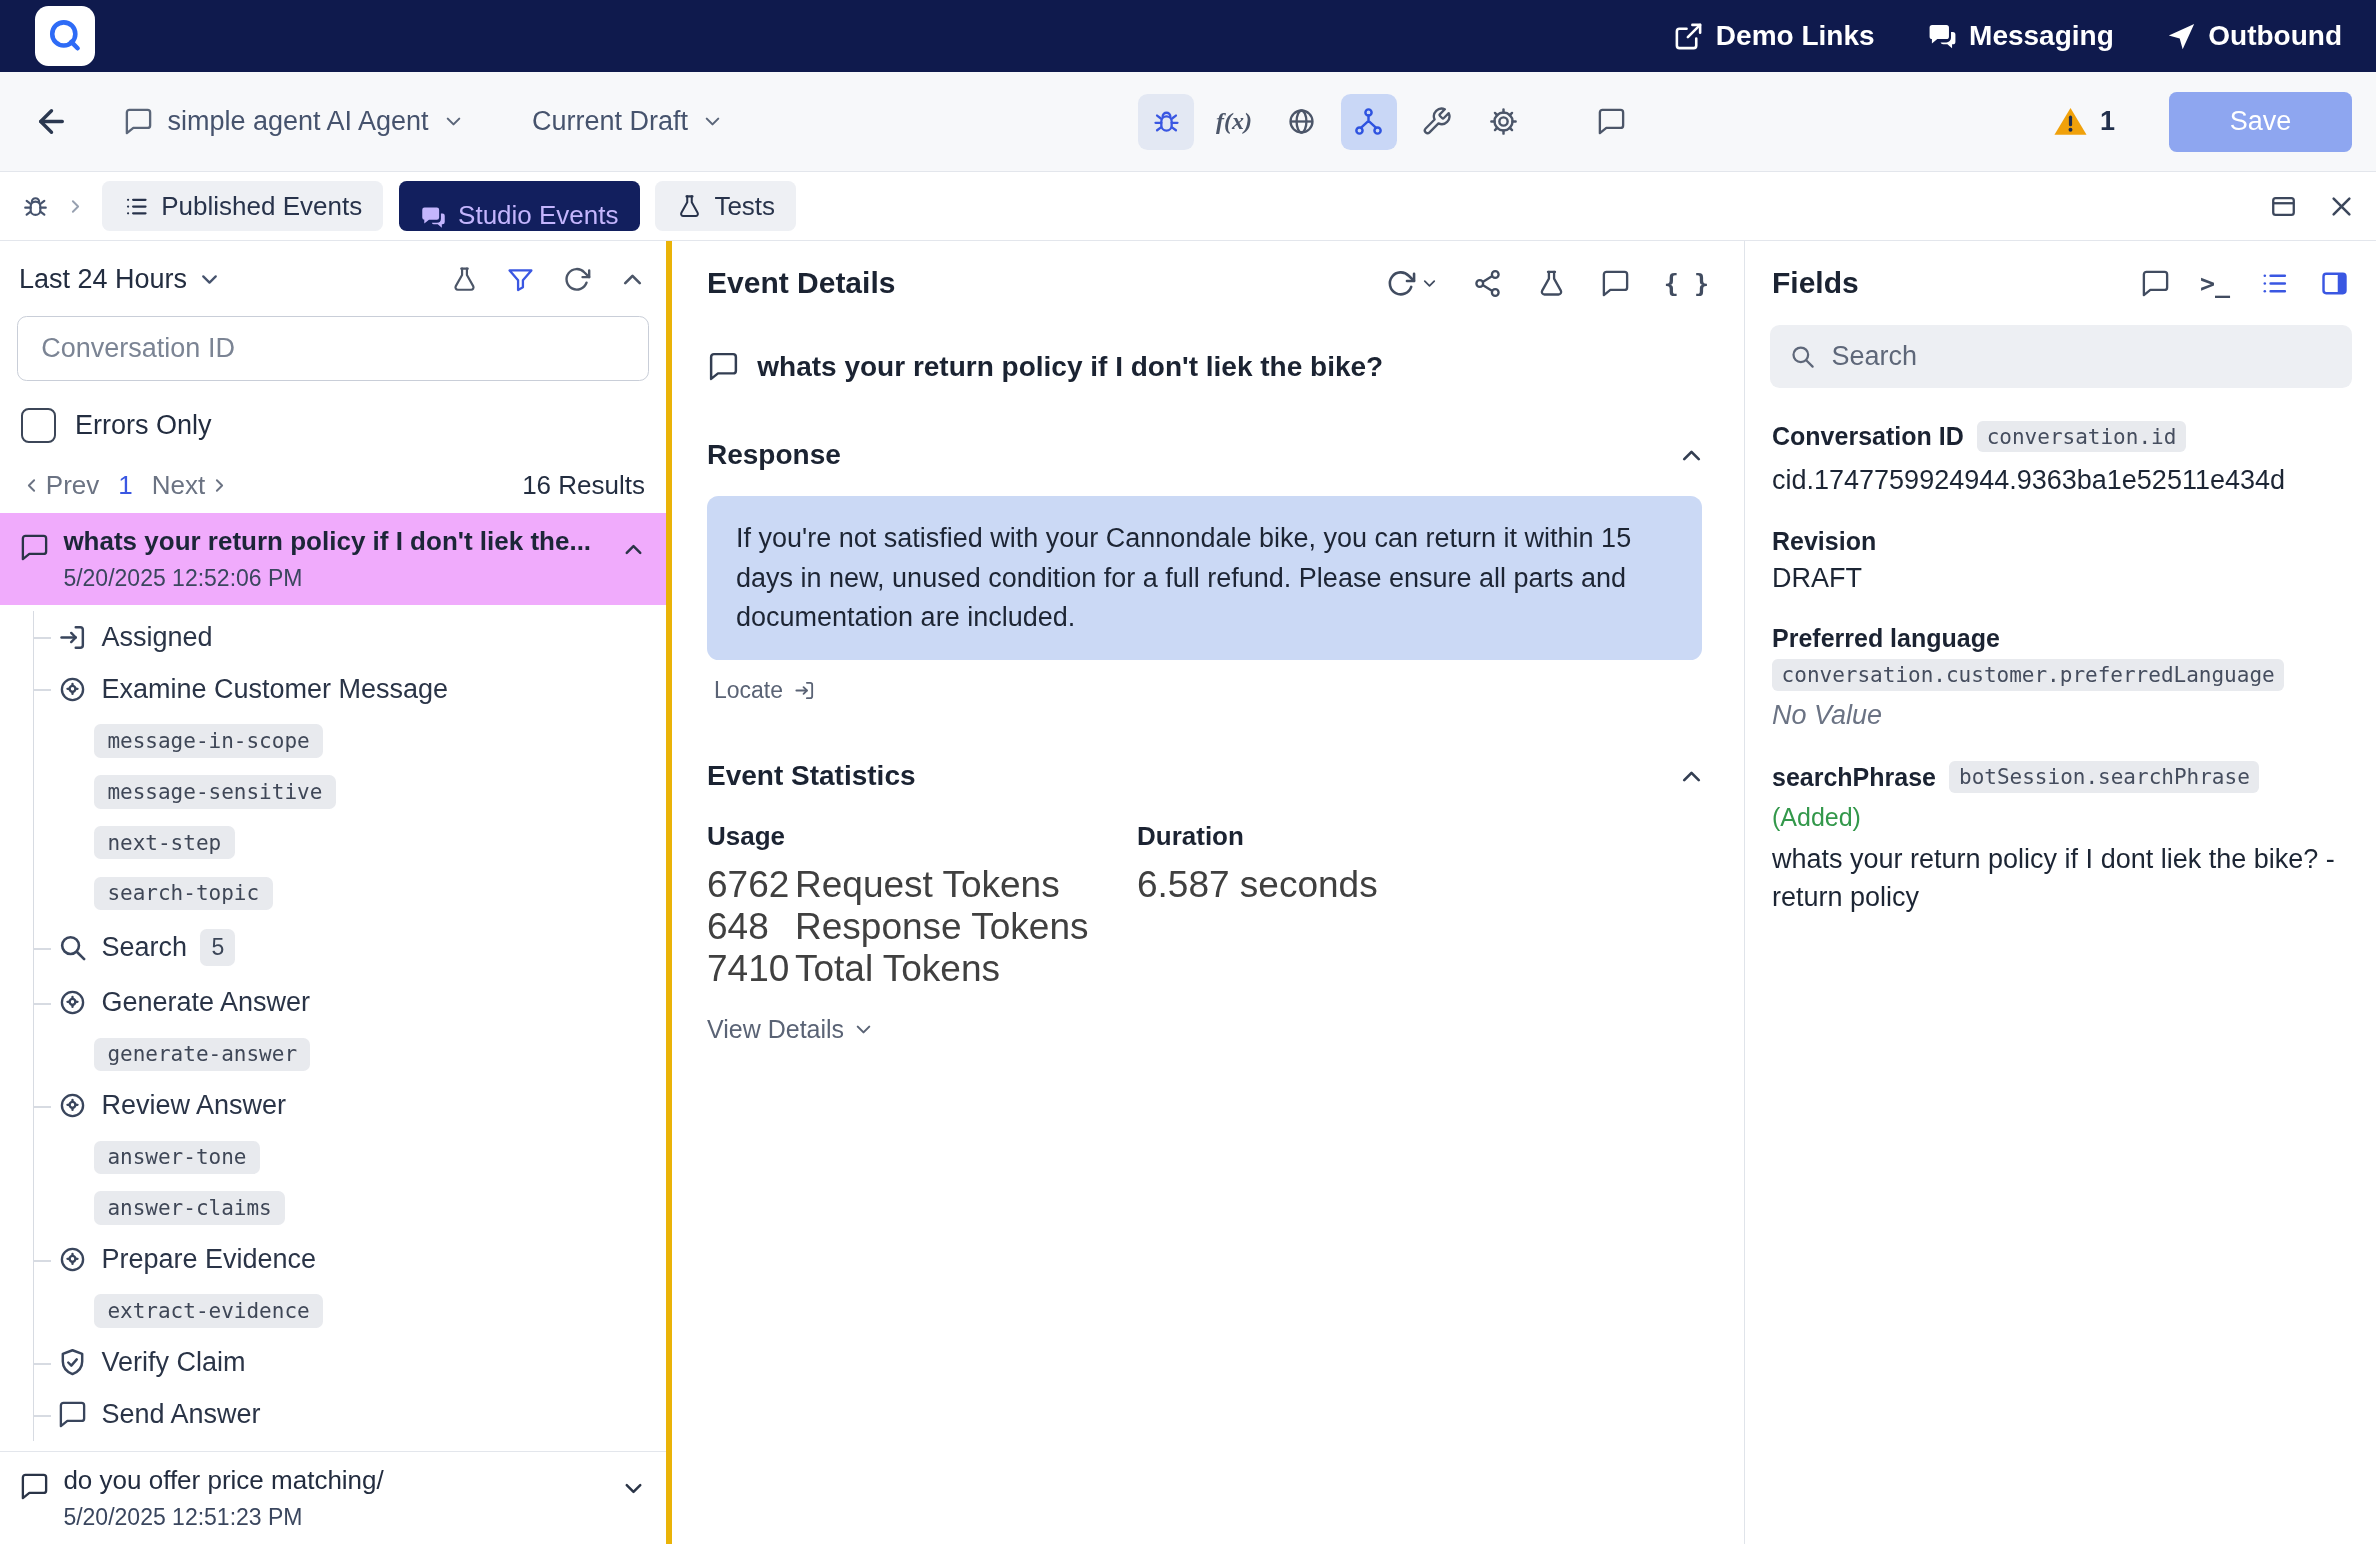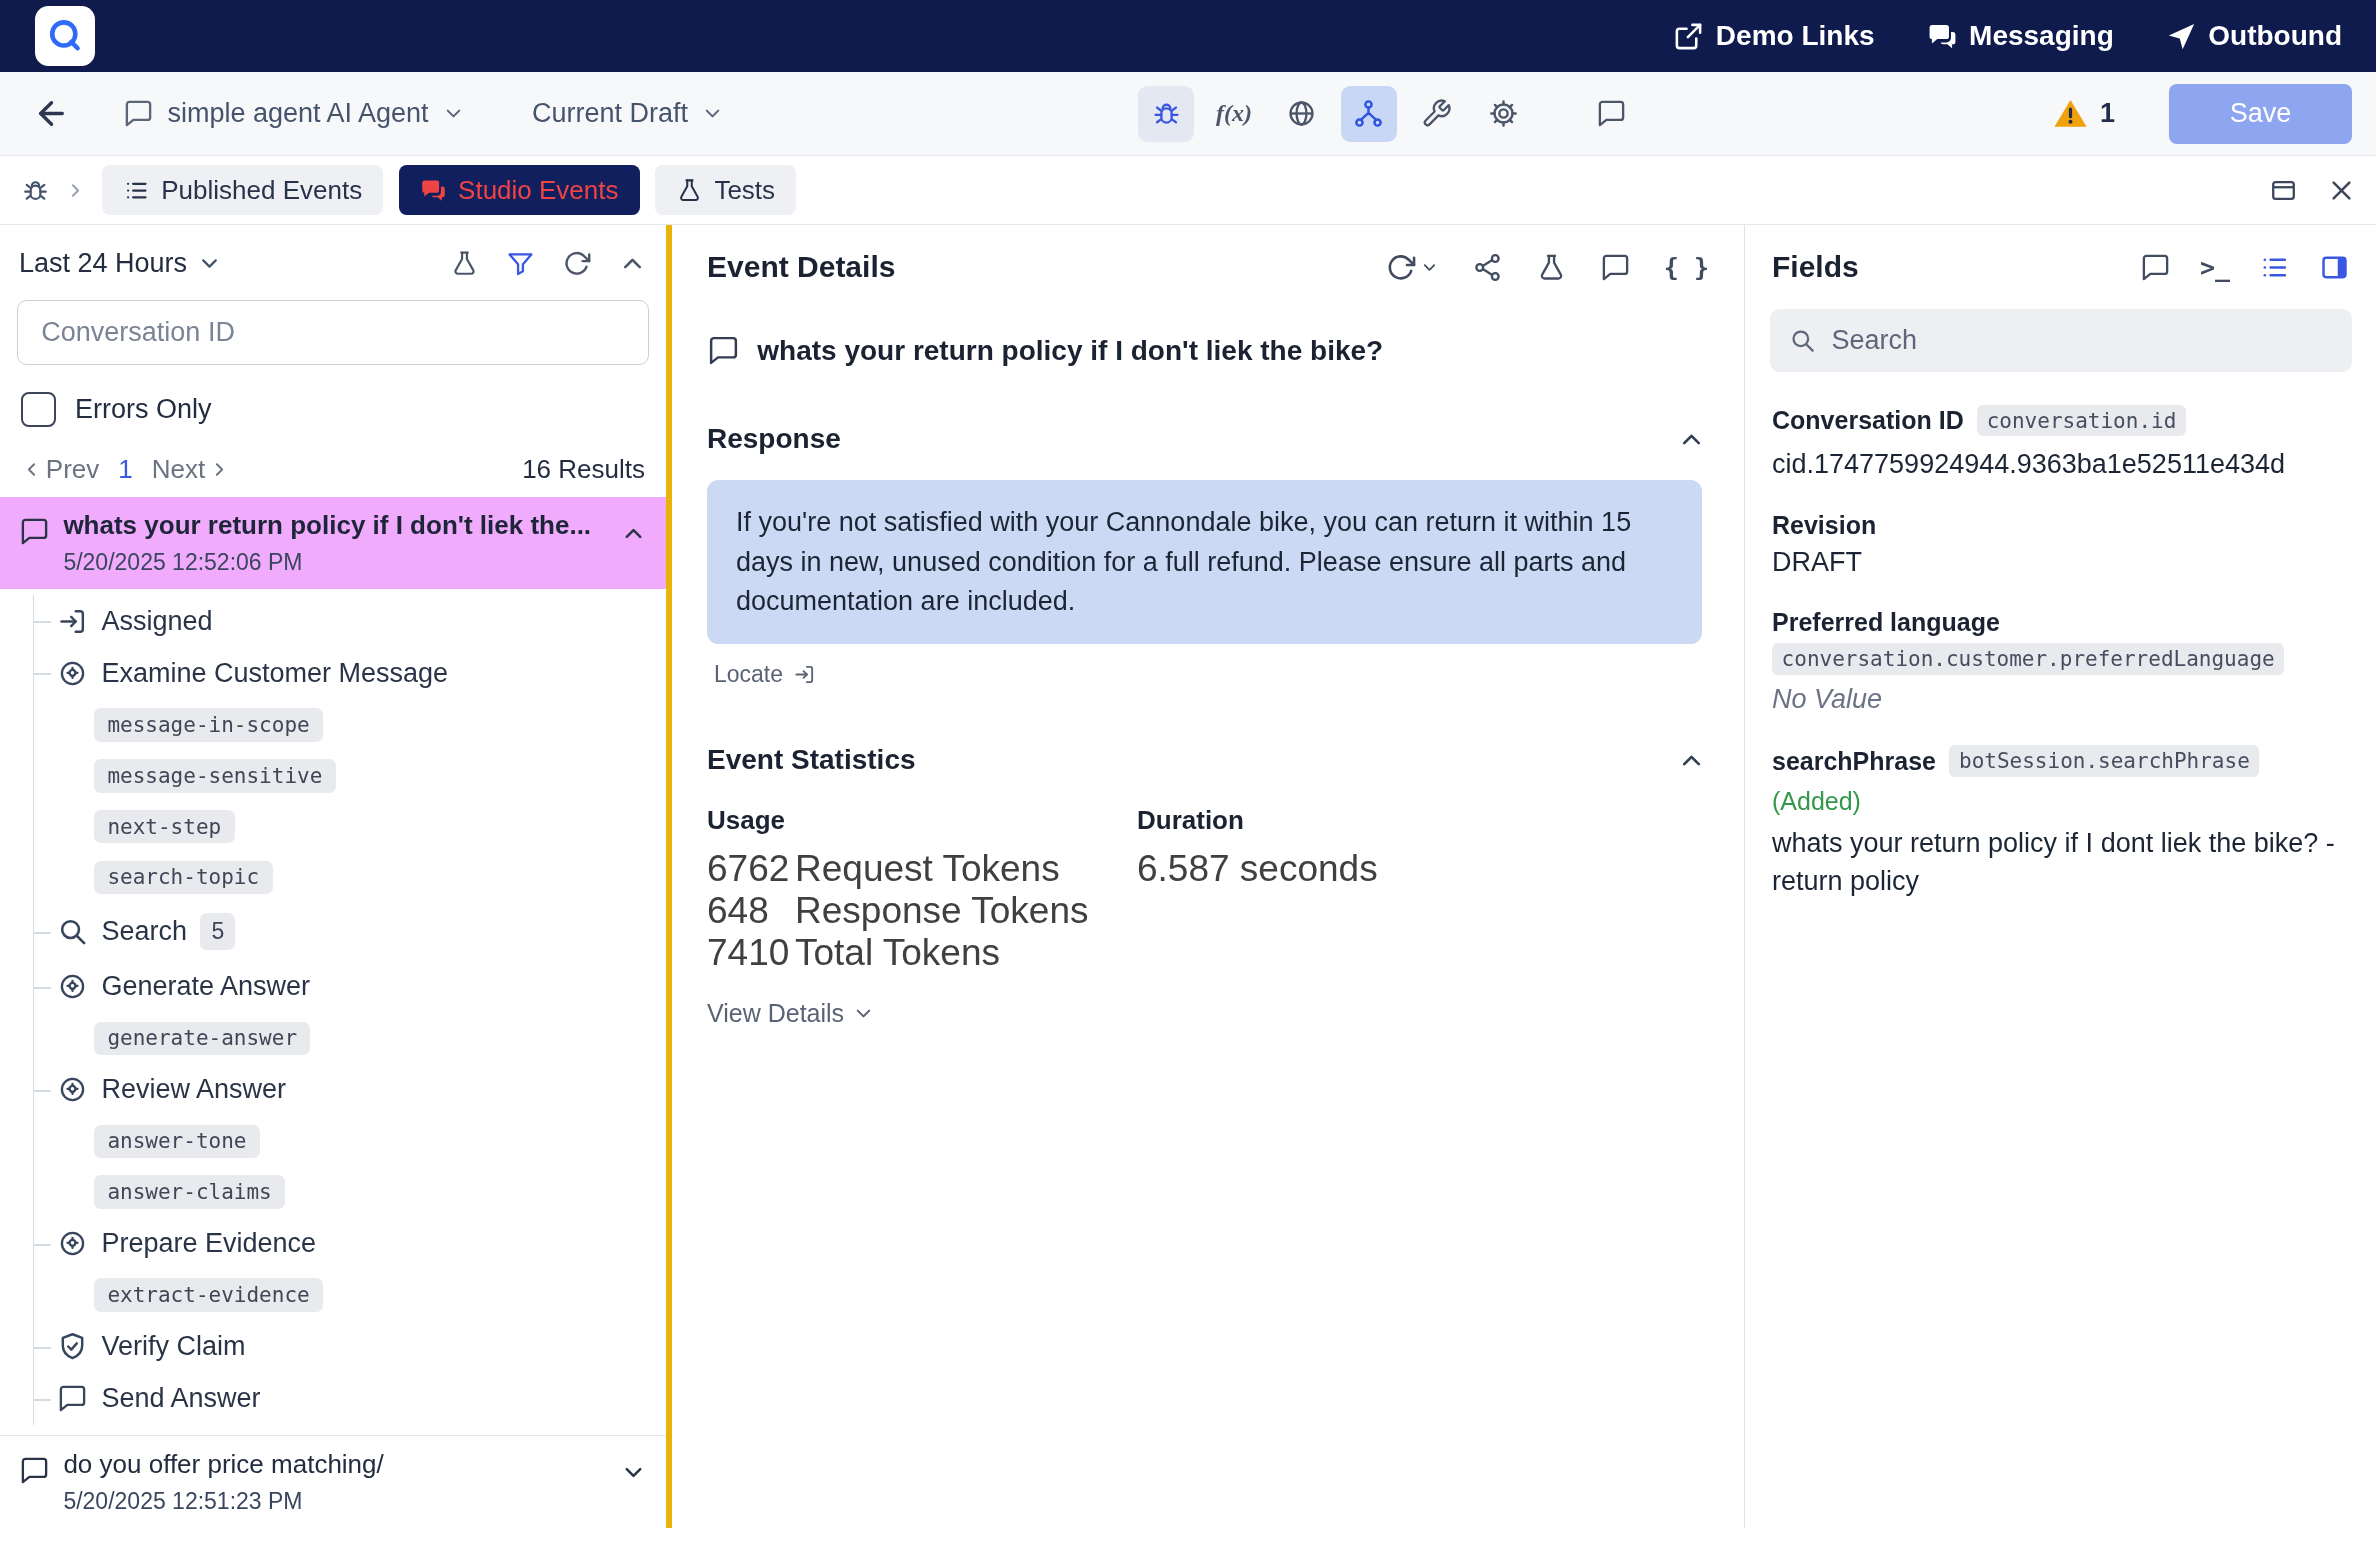--- a/index.html
+++ b/index.html
@@ -9,21 +9,21 @@
   .ic { width:29px; height:29px; display:block; }
 
   
   .topbar { height:72px; background:#0f1a4d; display:flex; align-items:center; padding:0 35px; color:#fff; }
   .logo { width:60px; height:60px; background:#fff; border-radius:13.4px; display:flex; align-items:center; justify-content:center; }
   .top-links { margin-left:auto; display:flex; gap:52px; font-size:28px; font-weight:700; }
   .top-link { display:flex; align-items:center; gap:11.5px; cursor:pointer; }
   .top-link .ic { width:31px; height:31px; }
 
   
-  .toolbar { height:84px; background:#f7f8fa; border-bottom:1px solid #e3e6ec; display:flex; align-items:center; padding:8px 25px; }
+  .toolbar { height:100px; background:#f7f8fa; border-bottom:1px solid #e3e6ec; display:flex; align-items:center; padding:8px 25px; }
   .back-btn { width:52px; height:52px; display:flex; align-items:center; justify-content:center; color:#2b3850; }
   .back-btn .ic { width:37px; height:37px; }
   .picker { display:flex; align-items:center; gap:13.4px; font-size:27px; color:#46536d; margin-left:46px; cursor:pointer; }
   .picker .ic { width:31px; height:31px; color:#5b6679; }
   .picker .chev { width:23px; height:23px; color:#5b6679; }
   .tool-icons { display:flex; align-items:center; gap:11.5px; margin:0 auto; color:#5b6577; }
   .tbtn { width:56px; height:56px; border-radius:9.6px; display:flex; align-items:center; justify-content:center; color:#4c5669; cursor:pointer; }
   .tbtn .ic { width:31px; height:31px; }
   .tbtn.bug-active { background:#e3e8f3; color:#3a57e2; }
   .tbtn.flow-active { background:#c9d7f6; color:#2e53e0; }
@@ -34,21 +34,21 @@
   .save-btn { margin-left:54px; width:183px; height:60px; background:#8ea6f0; color:#fff; border:none;
     font-size:27px; font-family:inherit; border-radius:7.7px; cursor:pointer; }
 
   
   .tabbar { height:69px; background:#fff; border-bottom:1px solid #e3e6ec; display:flex; align-items:center; padding:0 21px; gap:15.4px; }
   .tabbar .crumb-ic { color:#46536d; }
   .tabbar .crumb-chev { width:21px; height:21px; color:#97a0b0; }
   .tab { height:50px; border-radius:7.7px; display:flex; align-items:center; gap:11.5px; padding:0 21px;
     font-size:26px; color:#28334b; background:#eef0f4; cursor:pointer; white-space:nowrap; }
   .tab .ic { width:27px; height:27px; }
-  .tab.active { background:#121f5e; color:#ef4444; }
+  .tab.active { background:#121f5e; color:#c4b5fd;align-items:flex-end; }
   .tabbar-right { margin-left:auto; display:flex; gap:29px; align-items:center; color:#3c475c; }
   .tabbar-right .ic { width:29px; height:29px; cursor:pointer; }
 
   
   .content { display:flex; height:1303px; }
 
   
   .left-panel { width:672px; border-right:6px solid #eab308; display:flex; flex-direction:column; overflow:hidden; }
   .filter-row { display:flex; align-items:center; padding:23px 19px 17.3px; font-size:27px; color:#232d40; }
   .time-filter { display:flex; align-items:center; gap:9.6px; cursor:pointer; }

